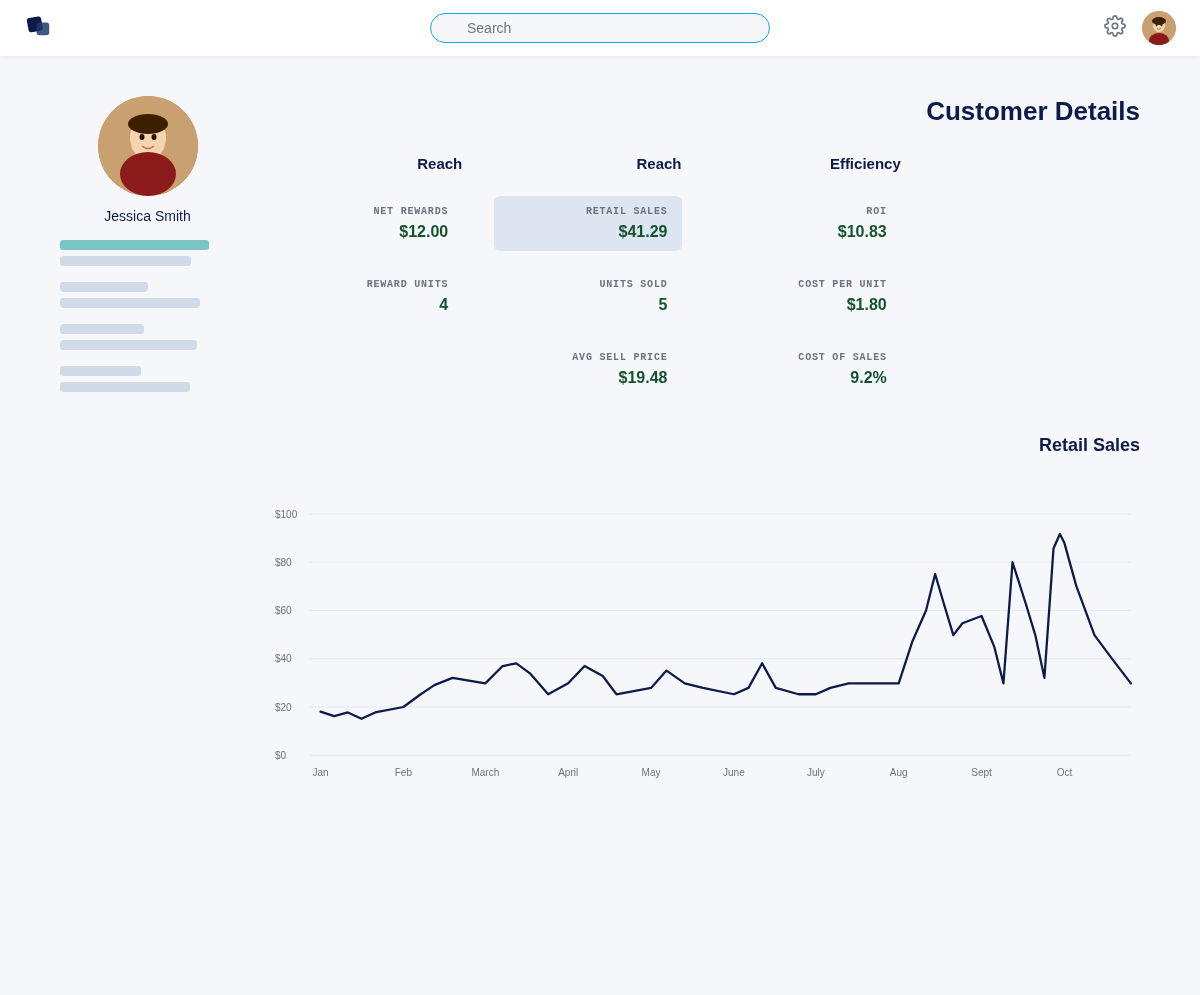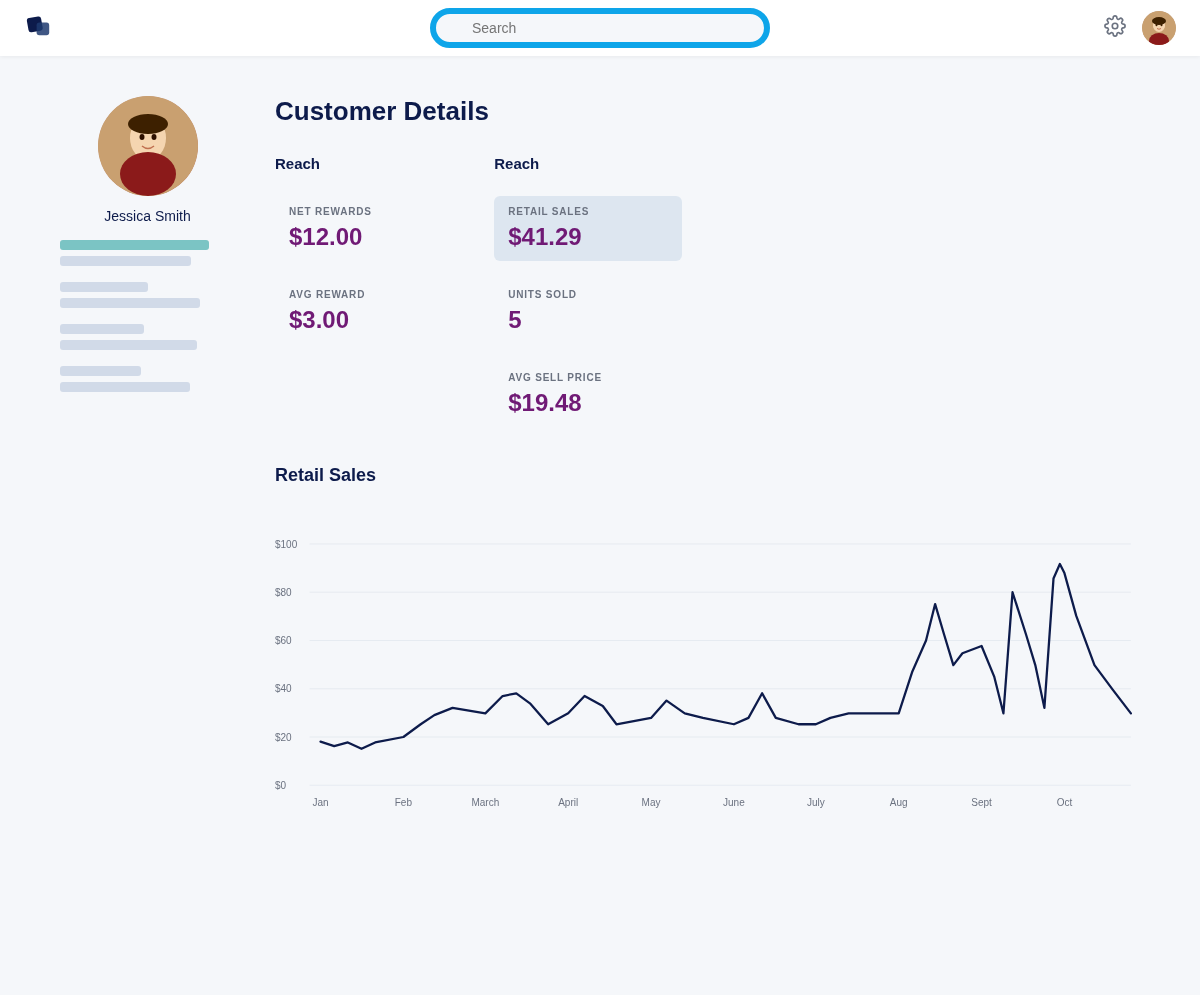--- a/index.html
+++ b/index.html
@@ -14,21 +14,21 @@
       padding: 0 24px;
       box-shadow: 0 1px 4px rgba(0,0,0,0.06);
       position: relative;
     }
     .header-search {
       position: absolute;
       left: 50%;
       transform: translateX(-50%);
       width: 340px;
       background: #f5f7fa;
-      border: 6px solid #0ea5e9;
+      border: 1px solid #0ea5e9;
       border-radius: 20px;
       padding: 6px 16px 6px 36px;
       font-size: 14px;
       color: #9ca3af;
       outline: none;
     }
     .search-wrapper {
       position: absolute;
       left: 50%;
       transform: translateX(-50%);
@@ -109,20 +109,21 @@
       height: 10px;
       background: #d1dae8;
     }
     .sidebar-bar.short { width: 55%; }
     .sidebar-bar.long { width: 85%; }
     .sidebar-bar.teal { background: #7bc4c4; }
 
     
     .content {
       flex: 1;
+      text-align: right;
     }
     .page-title {
       font-size: 26px;
       font-weight: 700;
       color: #0d1b4b;
       margin-bottom: 28px;
     }
 
     
     .stats-row {
@@ -151,25 +152,26 @@
       background: #dde6f0;
       border-radius: 6px;
     }
     .stat-label {
       font-size: 10px;
       font-weight: 700;
       letter-spacing: 0.08em;
       color: #6b7280;
       text-transform: uppercase;
       margin-bottom: 6px;
+      font-family: Liberation Mono, monospace;
     }
     .stat-value {
-      font-size: 24px;
+      font-size: 16px;
       font-weight: 700;
-      color: #701a75;
+      color: #14532d;
     }
 
     
     .chart-section {
       margin-top: 20px;
     }
     .chart-title {
       font-size: 18px;
       font-weight: 700;
       color: #0d1b4b;
@@ -281,42 +283,57 @@
 
     <div class="stats-row">
 
       <div class="stats-section">
         <div class="section-label">Reach</div>
         <div class="stat-card">
           <div class="stat-label">NET REWARDS</div>
           <div class="stat-value">$12.00</div>
         </div>
         <div class="stat-card">
-          <div class="stat-label">AVG REWARD</div>
-          <div class="stat-value">$3.00</div>
+          <div class="stat-label">REWARD UNITS</div>
+          <div class="stat-value">4</div>
         </div>
       </div>
 
 
       <div class="stats-section">
         <div class="section-label">Reach</div>
         <div class="stat-card highlighted">
           <div class="stat-label">RETAIL SALES</div>
           <div class="stat-value">$41.29</div>
         </div>
         <div class="stat-card">
           <div class="stat-label">UNITS SOLD</div>
           <div class="stat-value">5</div>
         </div>
         <div class="stat-card">
           <div class="stat-label">AVG SELL PRICE</div>
           <div class="stat-value">$19.48</div>
         </div>
       </div>
 
+      <div class="stats-section">
+        <div class="section-label">Efficiency</div>
+        <div class="stat-card">
+          <div class="stat-label">ROI</div>
+          <div class="stat-value">$10.83</div>
+        </div>
+        <div class="stat-card">
+          <div class="stat-label">COST PER UNIT</div>
+          <div class="stat-value">$1.80</div>
+        </div>
+        <div class="stat-card">
+          <div class="stat-label">COST OF SALES</div>
+          <div class="stat-value">9.2%</div>
+        </div>
+      </div>
 
     </div>
 
     <div class="chart-section">
       <h2 class="chart-title">Retail Sales</h2>
 
       <div class="chart-container">
         <svg class="chart-svg" viewBox="0 0 950 310" preserveAspectRatio="xMidYMid meet">
 
           <text x="0" y="14" font-size="11" fill="#6b7280">$100</text>

